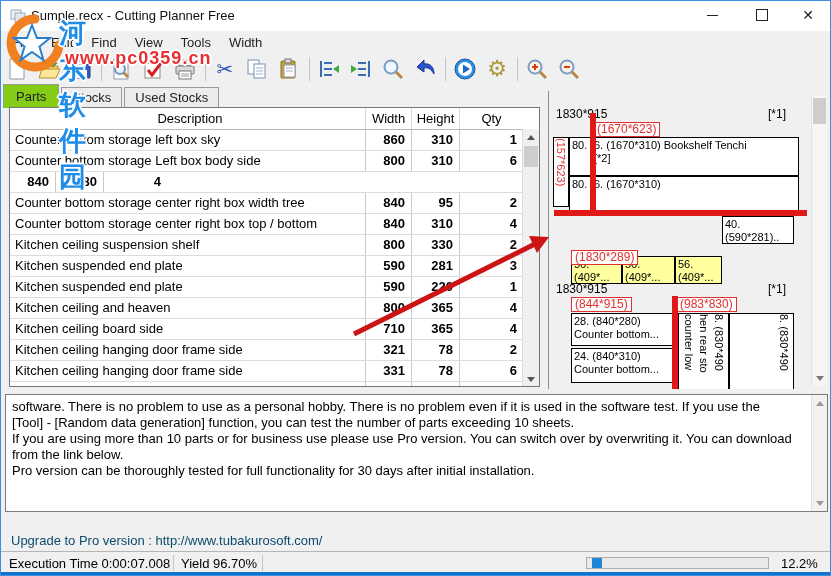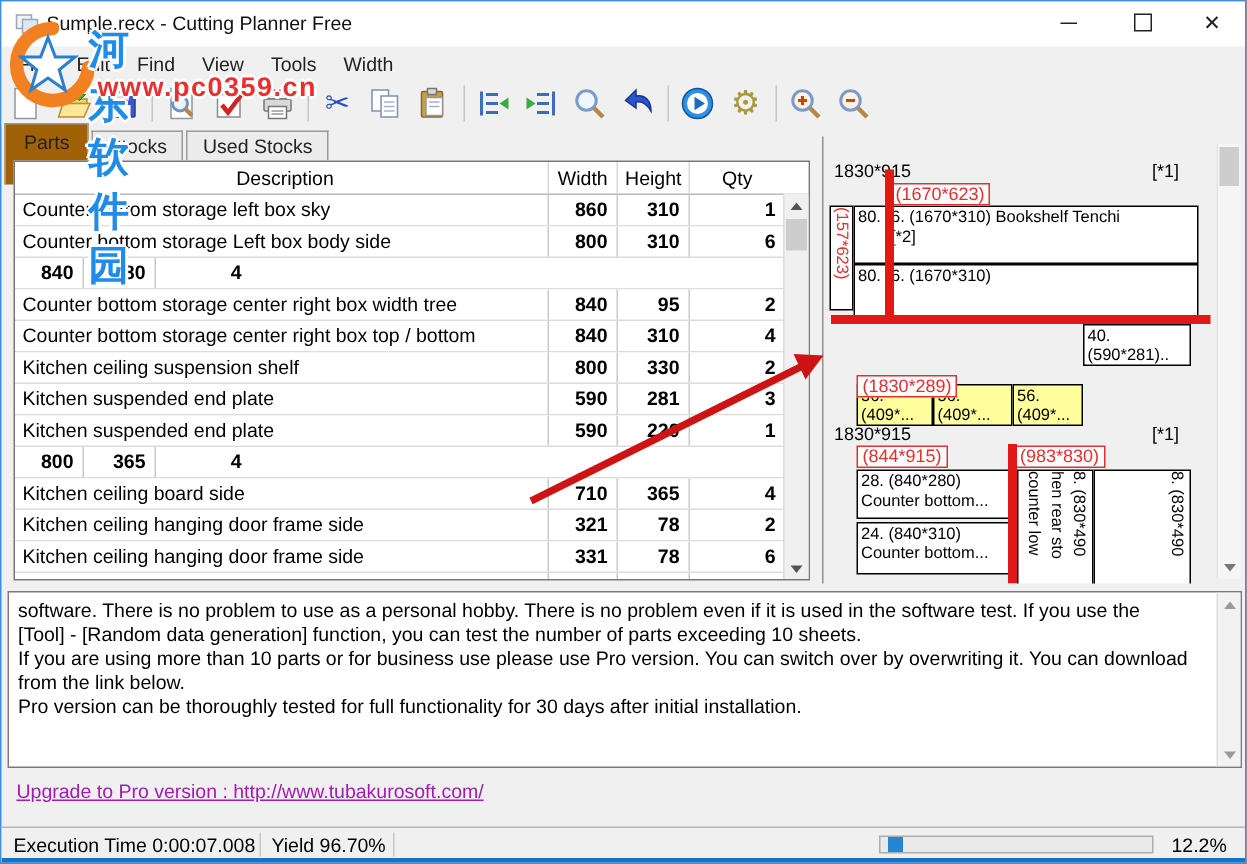--- a/index.html
+++ b/index.html
@@ -18,21 +18,21 @@
   #menubar{position:absolute;left:0;top:30px;width:100%;height:22px;background:#f0f0f0;display:flex;align-items:center;padding-left:2px;}
   .menu-item{padding:2px 9px;color:#222;}
   
   #toolbar{position:absolute;left:0;top:52px;width:100%;height:32px;background:#f0f0f0;display:flex;align-items:center;padding-left:2px;}
   .tbtn{width:28px;height:28px;margin-right:4px;display:flex;align-items:center;justify-content:center;}
   .tsep{width:1px;height:24px;background:#c4c4c4;margin:0 5px 0 2px;}
   .glyph{font-size:20px;line-height:20px;}
   
   #tabstrip{position:absolute;left:2px;top:84px;height:22px;display:flex;align-items:flex-end;}
   .tab{border:1px solid #9a9a9a;border-bottom:none;background:#ececec;padding:2px 10px 3px 10px;height:14px;margin-right:2px;color:#222;}
-  .tab.active{background:#a16207;padding:4px 12px 21px 12px;height:15px;position:relative;top:16px;}
+  .tab.active{background:#84cc16;padding:4px 12px 4px 12px;height:15px;position:relative;top:1px;}
   
   #parts-table{position:absolute;left:8px;top:106px;width:531px;height:280px;background:#fff;border:1px solid #767676;box-sizing:border-box;overflow:hidden;}
   .thead{display:flex;height:21px;border-bottom:1px solid #b9b9b9;background:#fff;}
   .th{text-align:center;line-height:21px;border-right:1px solid #d9d9d9;box-sizing:border-box;}
   .trow{display:flex;height:20px;border-bottom:1px solid #dcdcdc;background:#fff;}
   .td{line-height:19px;border-right:1px solid #c9c9c9;box-sizing:border-box;white-space:nowrap;overflow:hidden;}
   .desc{width:356px;padding-left:5px;}
   .wcol{width:46px;}.hcol{width:48px;}.qcol{width:63px;border-right:none;}
   .num{text-align:right;padding-right:6px;font-weight:bold;}
   .sel{background:#0d7ad8;color:#fff;}
@@ -52,21 +52,21 @@
   .wcell{background:#fff;padding:1px 2px;}
   .redline{position:absolute;background:#e01818;}
   .rot{position:absolute;transform:rotate(90deg) translateY(-100%);transform-origin:top left;font-size:11px;line-height:15px;white-space:nowrap;}
   .rot.redtxt{color:#e23030;line-height:13px;}
   #preview-scroll{position:absolute;left:810px;top:95px;width:16px;height:290px;background:#f5f5f5;border-left:1px solid #e3e3e3;box-sizing:border-box;}
   
   #notice{position:absolute;left:4px;top:393px;width:823px;height:118px;background:#fff;border:1px solid #7a7a7a;box-sizing:border-box;overflow:hidden;}
   .nline{margin:0 20px 0 6px;line-height:16px;white-space:nowrap;}
   #notice-scroll{position:absolute;right:0;top:0;width:16px;height:116px;background:#f2f2f2;border-left:1px solid #e0e0e0;box-sizing:border-box;}
   
-  #upgrade-link{position:absolute;left:10px;top:519px;color:#a21caf;text-decoration:underline;white-space:nowrap;}
+  #upgrade-link{position:absolute;left:10px;top:532px;color:#0c4a6e;white-space:nowrap;}
   #statusbar{position:absolute;left:0;top:550px;width:100%;height:22px;background:#f0f0f0;border-top:1px solid #b5b5b5;}
   .status-text{position:absolute;top:4px;white-space:nowrap;}
   .ssep{position:absolute;top:3px;width:1px;height:16px;background:#c6c6c6;}
   #progressbar{position:absolute;left:585px;top:5px;width:183px;height:12px;background:#e9e9e9;border:1px solid #aeaeae;box-sizing:border-box;}
   #progress-chunk{position:absolute;left:5px;top:0;width:10px;height:10px;background:#2186d7;}
   #bottom-strip{position:absolute;left:0;top:571px;width:100%;height:5px;background:#1273cc;}
   
   #red-arrow{position:absolute;left:336px;top:222px;z-index:50;pointer-events:none;}
   #watermark{position:absolute;left:0;top:10px;z-index:60;pointer-events:none;}
   #wm-name{position:absolute;left:58px;top:4px;font-size:27px;font-weight:bold;letter-spacing:4px;color:#1f8ce8;
@@ -285,20 +285,21 @@
       <div class="td hcol num">281</div>
       <div class="td qcol num">3</div>
     </div>
     <div class="trow">
       <div class="td desc">Kitchen suspended end plate</div>
       <div class="td wcol num">590</div>
       <div class="td hcol num">220</div>
       <div class="td qcol num">1</div>
     </div>
     <div class="trow">
+      <div class="td desc">Kitchen ceiling and heaven</div>
       <div class="td wcol num">800</div>
       <div class="td hcol num">365</div>
       <div class="td qcol num">4</div>
     </div>
     <div class="trow">
       <div class="td desc">Kitchen ceiling board side</div>
       <div class="td wcol num">710</div>
       <div class="td hcol num">365</div>
       <div class="td qcol num">4</div>
     </div>

